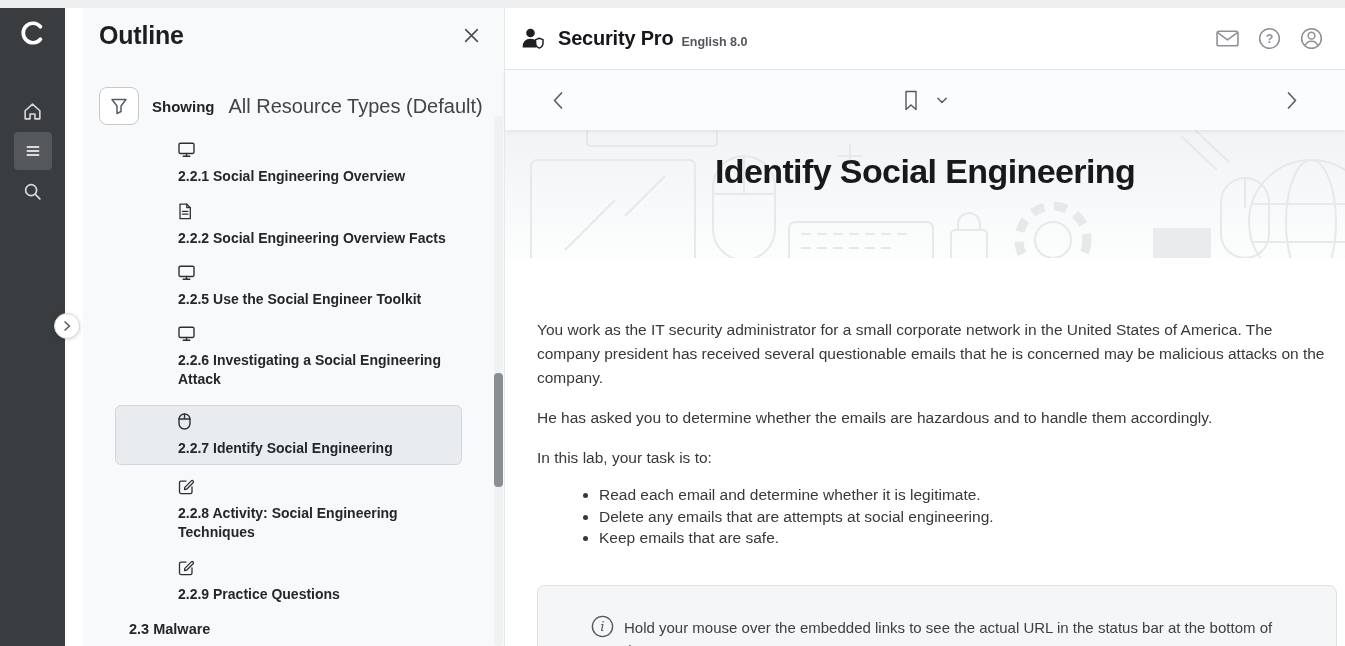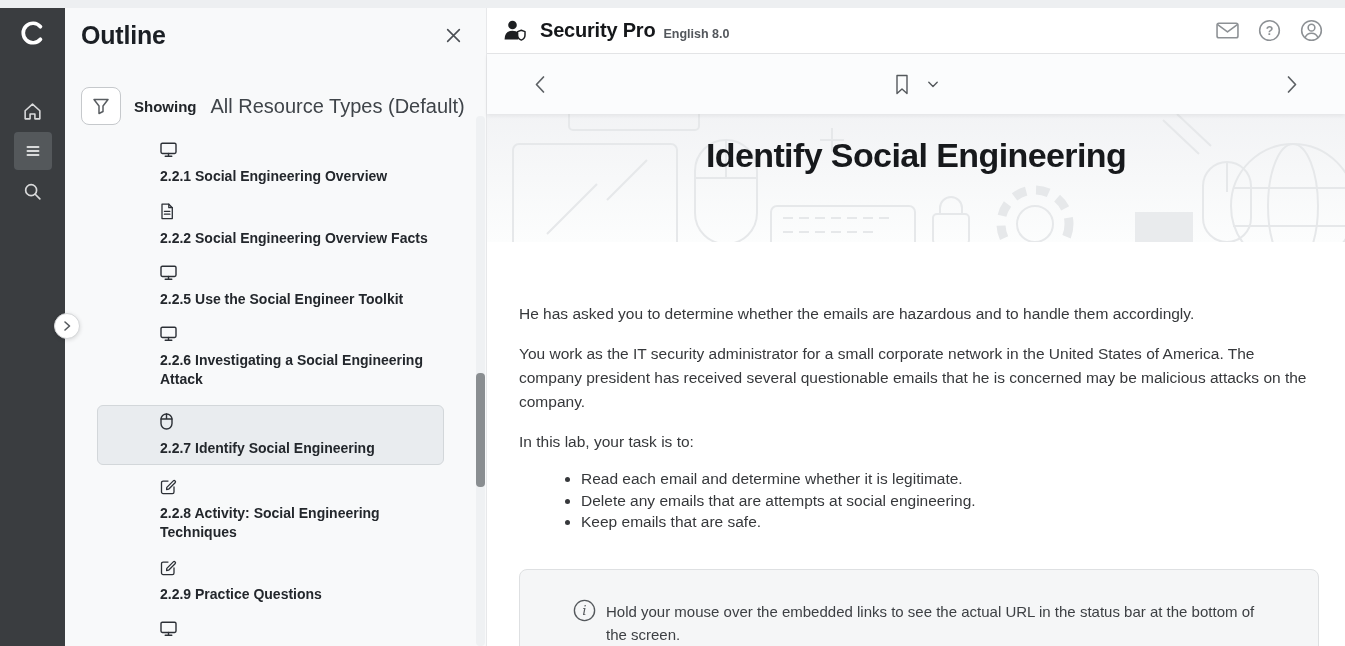--- a/index.html
+++ b/index.html
@@ -19,42 +19,42 @@
   .rail-btn { background:none; border:none; padding:0; width:38px; height:38px;
     display:flex; align-items:center; justify-content:center; color:#d9dadb; cursor:pointer; border-radius:4px; }
   .rail-btn.home { margin-top:42px; }
   .rail-btn.mid { margin-top:2px; }
   .rail-btn.active { background:#54585b; }
   .expand-btn { position:absolute; left:54px; top:305px; width:26px; height:26px; border-radius:50%;
     background:#fff; border:1px solid #d5d7d9; box-shadow:0 1px 4px rgba(0,0,0,.14); z-index:6;
     display:flex; align-items:center; justify-content:center; color:#55595d; cursor:pointer; padding:0; }
 
   
-  .outline-panel { width:421px; flex-shrink:0; background:#f8f9fa; position:relative; overflow:hidden; }
+  .outline-panel { width:421px; flex-shrink:0; background:#f8f9fa; position:relative; overflow:hidden;margin-left:18px; }
   .o-head { display:flex; align-items:center; justify-content:space-between; padding:13px 20px 0 16px; }
   .o-title { font-size:25px; font-weight:700; color:#1b1f24; margin:0; letter-spacing:-0.2px; }
   .o-close { background:none; border:none; color:#4b4f54; cursor:pointer; padding:4px; display:flex; }
   .o-filter { display:flex; align-items:center; margin:37px 0 0 16px; }
   .filter-btn { width:40px; height:38px; border:1px solid #c6c9cc; border-radius:8px; background:#fff;
     color:#595d61; display:flex; align-items:center; justify-content:center; cursor:pointer; }
   .showing { font-weight:700; font-size:15px; color:#212529; margin-left:13px; }
   .filter-value { font-size:20px; color:#3f4449; margin-left:14px; }
   .outline-list { list-style:none; margin:16px 0 0 0; padding:0; }
   .o-item { display:flex; gap:9px; align-items:flex-start; margin:0 0 16px 95px; cursor:pointer;flex-direction:column; }
   .o-item .oi { flex-shrink:0; color:#2c3036; margin-top:1px; display:flex; }
   .o-item .ot { font-size:14px; font-weight:700; color:#23272c; width:276px; line-height:19px; }
   .o-item.selected { background:#e9ecef; border:1px solid #d3d7da; border-radius:6px;
     margin-left:32px; margin-bottom:12px; padding:6px 8px 6px 62px; width:347px; }
   .o-section { font-size:14.5px; font-weight:700; color:#23272c; margin:0 0 19px 46px; line-height:19px; }
   .o-scroll { position:absolute; right:1px; top:108px; bottom:0; width:9px; background:#eff1f3; border-radius:4px; cursor:pointer; }
   .o-thumb { position:absolute; top:257px; left:0; width:9px; height:114px; background:#8a8e91; border-radius:4px; }
 
   
   .main { flex:1; min-width:0; display:flex; flex-direction:column; background:#fff; border-left:1px solid #e7e8ea; }
-  .main-header { height:46px; flex-shrink:0; display:flex; align-items:center; padding:0 22px 0 16px;
+  .main-header { height:62px; flex-shrink:0; display:flex; align-items:center; padding:0 22px 0 16px;
     background:#fff; border-bottom:1px solid #e4e5e7; }
   .product-icon { color:#1d1f22; display:flex; }
   .product-title { font-size:20px; font-weight:700; color:#15171a; margin:0 0 0 10px; letter-spacing:-0.2px; }
   .product-sub { font-size:12.5px; font-weight:700; color:#53575c; margin-left:8px; margin-top:6px; }
   .header-actions { margin-left:auto; display:flex; gap:19px; align-items:center; color:#8d9195; }
   .icon-btn { background:none; border:none; padding:0; color:inherit; cursor:pointer; display:flex; }
 
   .nav-bar { height:60px; flex-shrink:0; position:relative; display:flex; align-items:center;
     background:#fbfcfd; box-shadow:0 2px 4px rgba(0,0,0,.06); z-index:2; color:#5d6165; }
   .nav-prev { margin-left:46px; }
@@ -203,20 +203,21 @@
       </li>
       <li class="o-item">
         <span class="oi">
           <svg width="17" height="17" viewBox="0 0 17 17" fill="none" stroke="currentColor" stroke-width="1.3" stroke-linejoin="round" stroke-linecap="round">
               <path d="M14 9 V14 A1.6 1.6 0 0 1 12.4 15.6 H3.1 A1.6 1.6 0 0 1 1.5 14 V4.7 A1.6 1.6 0 0 1 3.1 3.1 H8"></path>
               <path d="M6.6 11.6 l2 -0.4 6.5 -6.5 a1.25 1.25 0 0 0 -1.8 -1.8 l-6.5 6.5 z"></path>
             </svg>
         </span>
         <span class="ot">2.2.9 Practice Questions</span>
       </li>
+      <li class="o-section">2.3 Malware</li>
       <li class="o-item">
         <span class="oi">
           <svg width="17" height="16" viewBox="0 0 17 16" fill="none" stroke="currentColor" stroke-width="1.4" stroke-linecap="round">
               <rect x="1" y="1.2" width="15" height="10.3" rx="1.4"></rect>
               <path d="M8.5 11.5 V13.4 M5.2 14.3 H11.8"></path>
             </svg>
         </span>
         <span class="ot">2.3.1 Malware</span>
       </li>
       <li class="o-item">
@@ -329,22 +330,22 @@
         <path d="M740 48 V78"></path>
         <circle cx="806" cy="92" r="62"></circle>
         <ellipse cx="806" cy="92" rx="25" ry="62"></ellipse>
         <path d="M746 74 H866 M746 112 H866"></path>
         <path d="M676 6 L712 40 M690 0 L724 32"></path>
       </svg>
       <h1 class="page-title">Identify Social Engineering</h1>
     </div>
 
     <div class="content">
+      <p class="body">You work as the IT security administrator for a small corporate network in the United States of America. The company president has received several questionable emails that he is concerned may be malicious attacks on the company.</p>
       <p class="body">He has asked you to determine whether the emails are hazardous and to handle them accordingly.</p>
-      <p class="body">You work as the IT security administrator for a small corporate network in the United States of America. The company president has received several questionable emails that he is concerned may be malicious attacks on the company.</p>
       <p class="body lead-in">In this lab, your task is to:</p>
       <ul class="tasks">
         <li>Read each email and determine whether it is legitimate.</li>
         <li>Delete any emails that are attempts at social engineering.</li>
         <li>Keep emails that are safe.</li>
       </ul>
       <div class="note">
         <span class="note-icon">
           <svg width="25" height="25" viewBox="0 0 24 24" fill="none" stroke="currentColor" stroke-width="1.3">
               <circle cx="12" cy="12" r="9.7"></circle>

